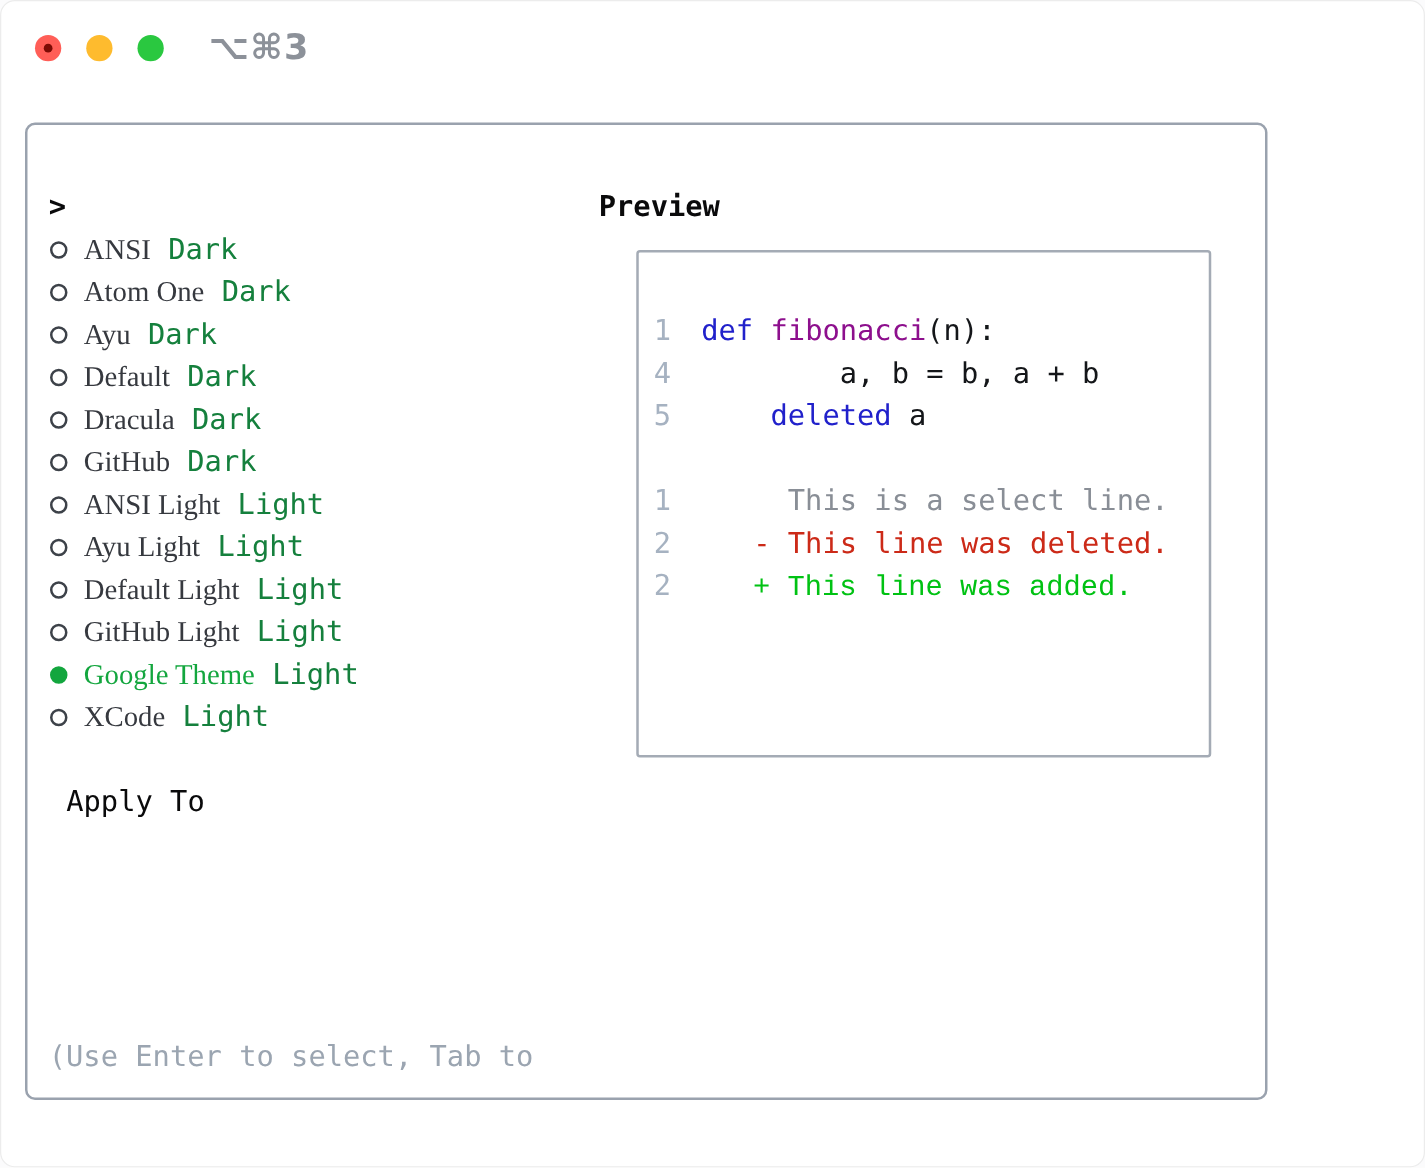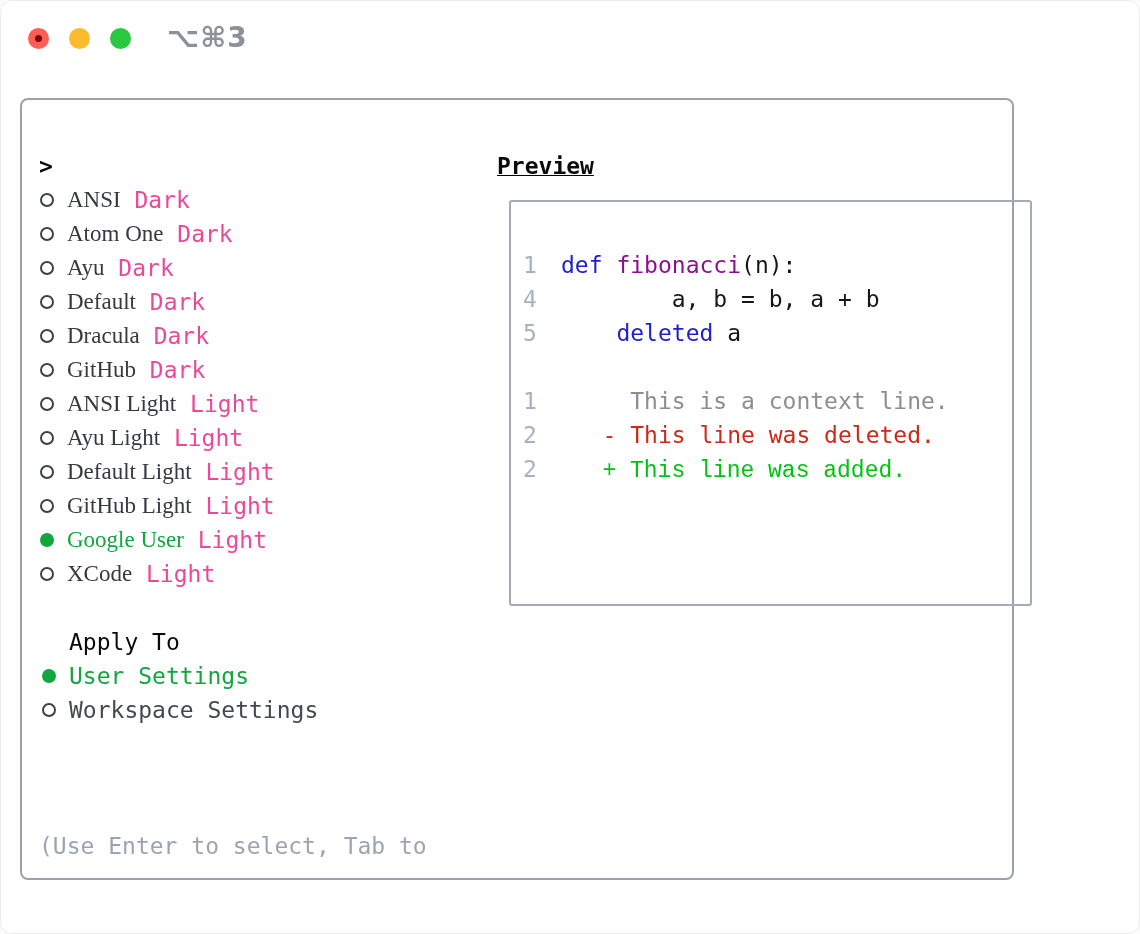--- a/index.html
+++ b/index.html
@@ -23,30 +23,30 @@
   .mono{font-size:23px;line-height:34px;white-space:pre;}
   
   .select-list{position:absolute;left:17px;top:49px;}
   .row{display:flex;align-items:center;height:34px;font-size:23px;}
   .bullet-col{width:28px;display:flex;align-items:center;flex:0 0 28px;}
   .caret{font-weight:bold;color:#0a0a0b;}
   .ring{width:10px;height:10px;border-radius:50%;border:2.5px solid #3d4249;margin-left:1px;}
   .ring.filled{background:var(--green);border-color:var(--green);}
   .t-name{color:#36393f;white-space:pre;font-family:Liberation Serif, serif;}
   .t-name.sel{color:var(--green);}
-  .t-variant{color:#ec4899;white-space:pre;}
+  .t-variant{color:#15803d;white-space:pre;}
   .hdr{font-weight:bold;color:#0a0a0b;white-space:pre;}
-  .apply-section{position:absolute;left:19px;top:525px;}
+  .apply-section{position:absolute;left:3px;top:525px;}
   .apply-hdr{color:#0a0a0b;white-space:pre;}
   .a-label{color:#44484f;white-space:pre;}
   .a-label.sel{color:var(--green);}
   .help{position:absolute;left:17px;top:661px;color:#9ba5b1;}
   
-  .preview-label{position:absolute;left:475px;top:49px;text-decoration:underline;}
-  .preview-box{position:absolute;left:487px;top:100px;width:523px;height:406px;border:2px solid #a4abb5;
+  .preview-label{position:absolute;left:457px;top:49px;}
+  .preview-box{position:absolute;left:487px;top:100px;width:460px;height:406px;border:2px solid #a4abb5;
           border-radius:3px;box-sizing:border-box;padding:46px 0 0 12px;overflow:hidden;}
   .pline{height:34px;font-size:23px;line-height:34px;white-space:pre;}
   .lnum{display:inline-block;width:38px;color:#a6b2c1;}
   .c-kwd{color:var(--kwd);}
   .c-typ{color:var(--typ);}
   .c-lit{color:var(--lit);}
   .c-pln{color:var(--pln);}
   .c-ctx{color:var(--ctx);}
   .c-del{color:var(--del);}
   .c-add{color:var(--add);font-family:Liberation Mono, monospace;}
@@ -141,67 +141,53 @@
             <span class="bullet-col">
               <span class="ring"></span>
             </span>
             <span class="t-name mono">GitHub Light</span>
             <span class="t-variant mono"> Light</span>
           </div>
           <div class="row">
             <span class="bullet-col">
               <span class="ring filled"></span>
             </span>
-            <span class="t-name mono sel">Google User</span>
+            <span class="t-name mono sel">Google Theme</span>
             <span class="t-variant mono"> Light</span>
           </div>
           <div class="row">
             <span class="bullet-col">
               <span class="ring"></span>
             </span>
             <span class="t-name mono">XCode</span>
             <span class="t-variant mono"> Light</span>
           </div>
         </div>
     </div>
 
     <div class="apply-section">
       <div class="row">
         <span class="bullet-col"></span>
         <span class="apply-hdr mono">Apply To</span>
       </div>
-      <div id="apply-rows">
-          <div class="row">
-            <span class="bullet-col">
-              <span class="ring filled"></span>
-            </span>
-            <span class="a-label mono sel">User Settings</span>
-          </div>
-          <div class="row">
-            <span class="bullet-col">
-              <span class="ring"></span>
-            </span>
-            <span class="a-label mono">Workspace Settings</span>
-          </div>
-        </div>
     </div>
 
     <div class="help mono">
       <div>(Use Enter to select, Tab to</div>
       <div>change focus)</div>
     </div>
 
     <div class="preview-label">
       <span class="hdr mono">Preview</span>
     </div>
 
     <div class="preview-box" id="preview-box">
         <div class="pline"><span class="lnum">1</span><span class="c-kwd">def</span><span class="c-pln"> </span><span class="c-typ">fibonacci</span><span class="c-pln">(n):</span></div>
         <div class="pline"><span class="lnum">4</span><span class="c-pln">        a, b = b, a + b</span></div>
         <div class="pline"><span class="lnum">5</span><span class="c-pln">    </span><span class="c-kwd">deleted</span><span class="c-pln"> a</span></div>
         <div class="pline"></div>
-        <div class="pline"><span class="lnum">1</span><span class="c-ctx">     This is a context line.</span></div>
+        <div class="pline"><span class="lnum">1</span><span class="c-ctx">     This is a select line.</span></div>
         <div class="pline"><span class="lnum">2</span><span class="c-del">   - This line was deleted.</span></div>
         <div class="pline"><span class="lnum">2</span><span class="c-add">   + This line was added.</span></div>
       </div>
 
   </div>
 </div>
 
 </body></html>

